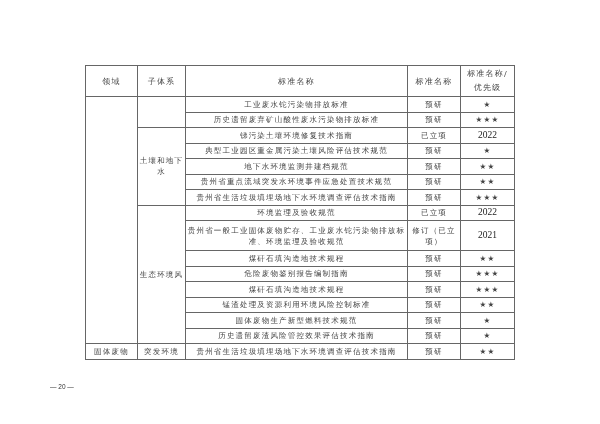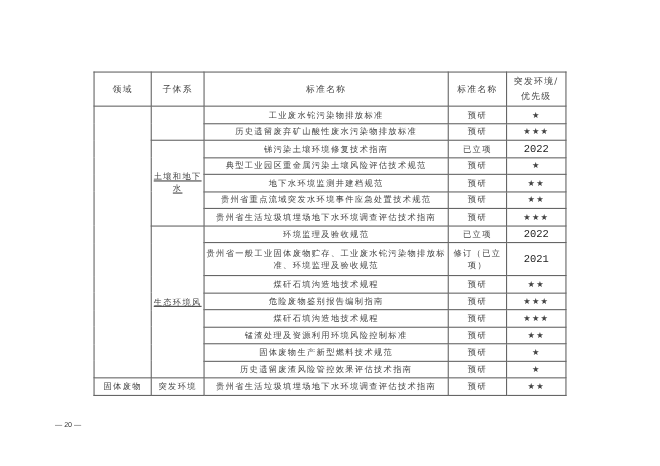--- a/index.html
+++ b/index.html
@@ -10,22 +10,22 @@
   table.std td, table.std th { border:1px solid #666; padding:0; text-align:center;
               vertical-align:middle; font-size:7.5px; font-weight:normal; line-height:11px;
               letter-spacing:1.2px; color:#444; }
   table.std th { height:30px; font-size:8px; }
   table.std th .hl { display:block; line-height:14px; }
   .c1 { width:52px; } .c2 { width:48px; } .c3 { width:222px; } .c4 { width:53px; } .c5 { width:54px; }
   td.name { padding:0 3px; }
   tr.r td { height:14.5px; }
   tr.r2 td { height:29px; }
   td.pri { font-size:9px; letter-spacing:0.5px; color:#111; }
-  td.pri.year { font-family:Liberation Mono, monospace; font-size:9.5px; letter-spacing:0; color:#222; }
-  td.noborder-top { border-top:1px solid #bbb;text-decoration:underline; }
+  td.pri.year { font-family:Liberation Serif, serif; font-size:9.5px; letter-spacing:0; color:#222; }
+  td.noborder-top { border-top:1px solid #bbb; }
   .page-num { position:absolute; left:50px; top:383px; font-size:6.5px; color:#333;
               font-family:"Liberation Sans", sans-serif; }
 </style>
 </head>
 <body>
 
 <table class="std">
   <colgroup>
     <col class="c1">
       <col class="c2">
@@ -33,21 +33,21 @@
       <col class="c4">
       <col class="c5">
   </colgroup>
   <thead>
     <tr>
       <th>领域</th>
       <th>子体系</th>
       <th>标准名称</th>
       <th>标准名称</th>
       <th>
-        <span class="hl">突发环境/</span>
+        <span class="hl">标准名称/</span>
         <span class="hl">优先级</span>
       </th>
     </tr>
   </thead>
   <tbody>
 
     <tr class="r">
       <td rowspan="15"></td>
       <td rowspan="2"></td>
       <td class="name">工业废水铊污染物排放标准</td>

